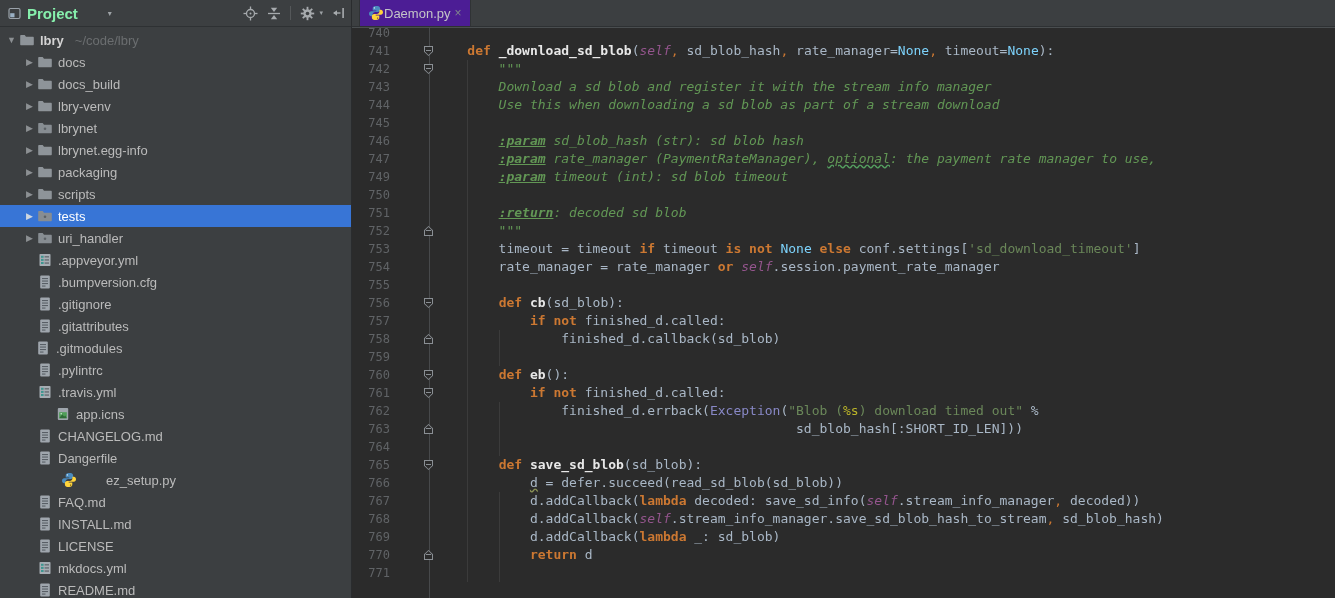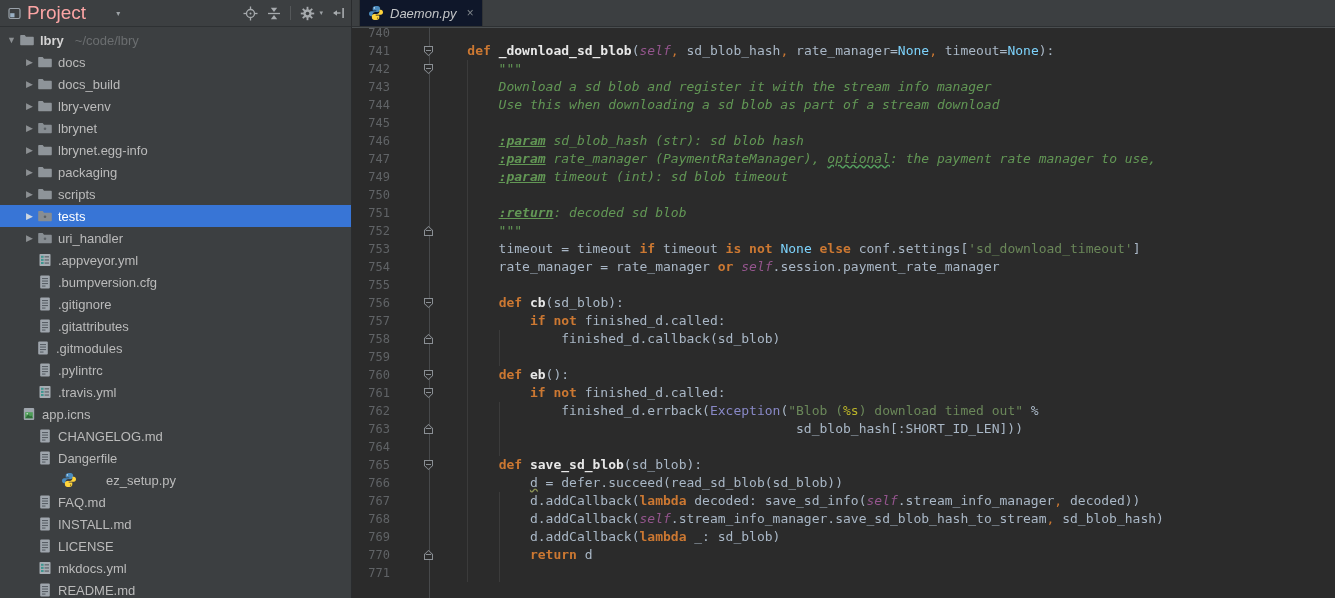--- a/index.html
+++ b/index.html
@@ -4,31 +4,31 @@
 <style>
   * { box-sizing: border-box; }
   html,body { margin:0; padding:0; background:#2B2B2B; }
   .app { width:1335px; height:598px; display:flex; flex-direction:column; overflow:hidden;
          font-family:"Liberation Sans", sans-serif; }
 
   
   .toprow { height:27px; flex:none; display:flex; }
   .panel-header { width:352px; flex:none; background:#3C3F41; display:flex; align-items:center;
                   padding:0 6px 0 8px; border-bottom:1px solid #2E3133; border-right:1px solid #2A2C2E; }
-  .ph-title { color:#fca5a5; font-size:19px; margin:0 4px 0 6px; }
+  .ph-title { color:#86efac; font-size:15px; margin:0 4px 0 6px;font-weight:bold; }
   .ph-chev { color:#9DA2A6; font-size:8px; margin-left:26px; }
   .ph-icons { margin-left:auto; display:flex; align-items:center; gap:9px; }
   .ph-icons .sep { width:1px; height:14px; background:#55585A; }
   .icon-btn { display:inline-flex; align-items:center; }
   .gear-chev { color:#9DA2A6; font-size:7px; margin-left:-5px; }
 
   .tabbar { flex:1; background:#3C3F41; display:flex; align-items:stretch;
             border-bottom:1px solid #2E3133; }
-  .tab { margin-left:7px; background:#0f172a; display:flex; align-items:center; gap:6px;
-         padding:0 8px 0 8px; border-left:1px solid #303335; border-right:1px solid #303335;font-style:italic; }
+  .tab { margin-left:7px; background:#4c1d95; display:flex; align-items:center; 
+         padding:0 8px 0 8px; border-left:1px solid #303335; border-right:1px solid #303335; }
   .tab-title { color:#C3C5C7; font-size:13px; }
   .tab-close { color:#80878C; font-size:12px; margin-left:4px; }
 
   
   .botrow { flex:1; display:flex; min-height:0; }
   .panel-body { width:352px; flex:none; background:#3C3F41; overflow:hidden; padding-top:2px;
                 border-right:1px solid #2A2C2E; }
   .trow { height:22px; display:flex; align-items:center; white-space:nowrap; }
   .trow.selected { background:#3875D6; }
   .t-chev { width:15px; flex:none; text-align:center; color:#8C9093; font-size:9px; }
@@ -333,21 +333,21 @@
               <rect x="4" y="3.8" width="2.6" height="2" fill="#3E9690"></rect>
               <rect x="4" y="6.9" width="2.6" height="2" fill="#3E9690"></rect>
               <rect x="4" y="10" width="2.6" height="2" fill="#3E9690"></rect>
               <rect x="7.6" y="4.3" width="4.4" height="1.1" fill="#565C62"></rect>
               <rect x="7.6" y="7.4" width="4.4" height="1.1" fill="#565C62"></rect>
               <rect x="7.6" y="10.5" width="4.4" height="1.1" fill="#565C62"></rect>
             </svg>
           </span>
           <span class="t-label">.travis.yml</span>
         </div>
-        <div class="trow" style="padding-left: 6px;">
+        <div class="trow" style="padding-left: 40px;">
           <span class="t-chev"></span>
           <span class="t-icon">
             <svg width="16" height="16" viewBox="0 0 16 16">
               <rect x="2.8" y="2" width="10.4" height="12" rx="1" fill="#9FA6AD"></rect>
               <rect x="4.2" y="6.2" width="7.6" height="6" fill="#4F9E58"></rect>
               <polygon points="4.2,12.2 7.2,8.4 9.2,10.6 10.4,9.4 11.8,12.2" fill="#2F6B38"></polygon>
               <circle cx="6.2" cy="7.8" r="0.8" fill="#CFE8D2"></circle>
             </svg>
           </span>
           <span class="t-label">app.icns</span>

